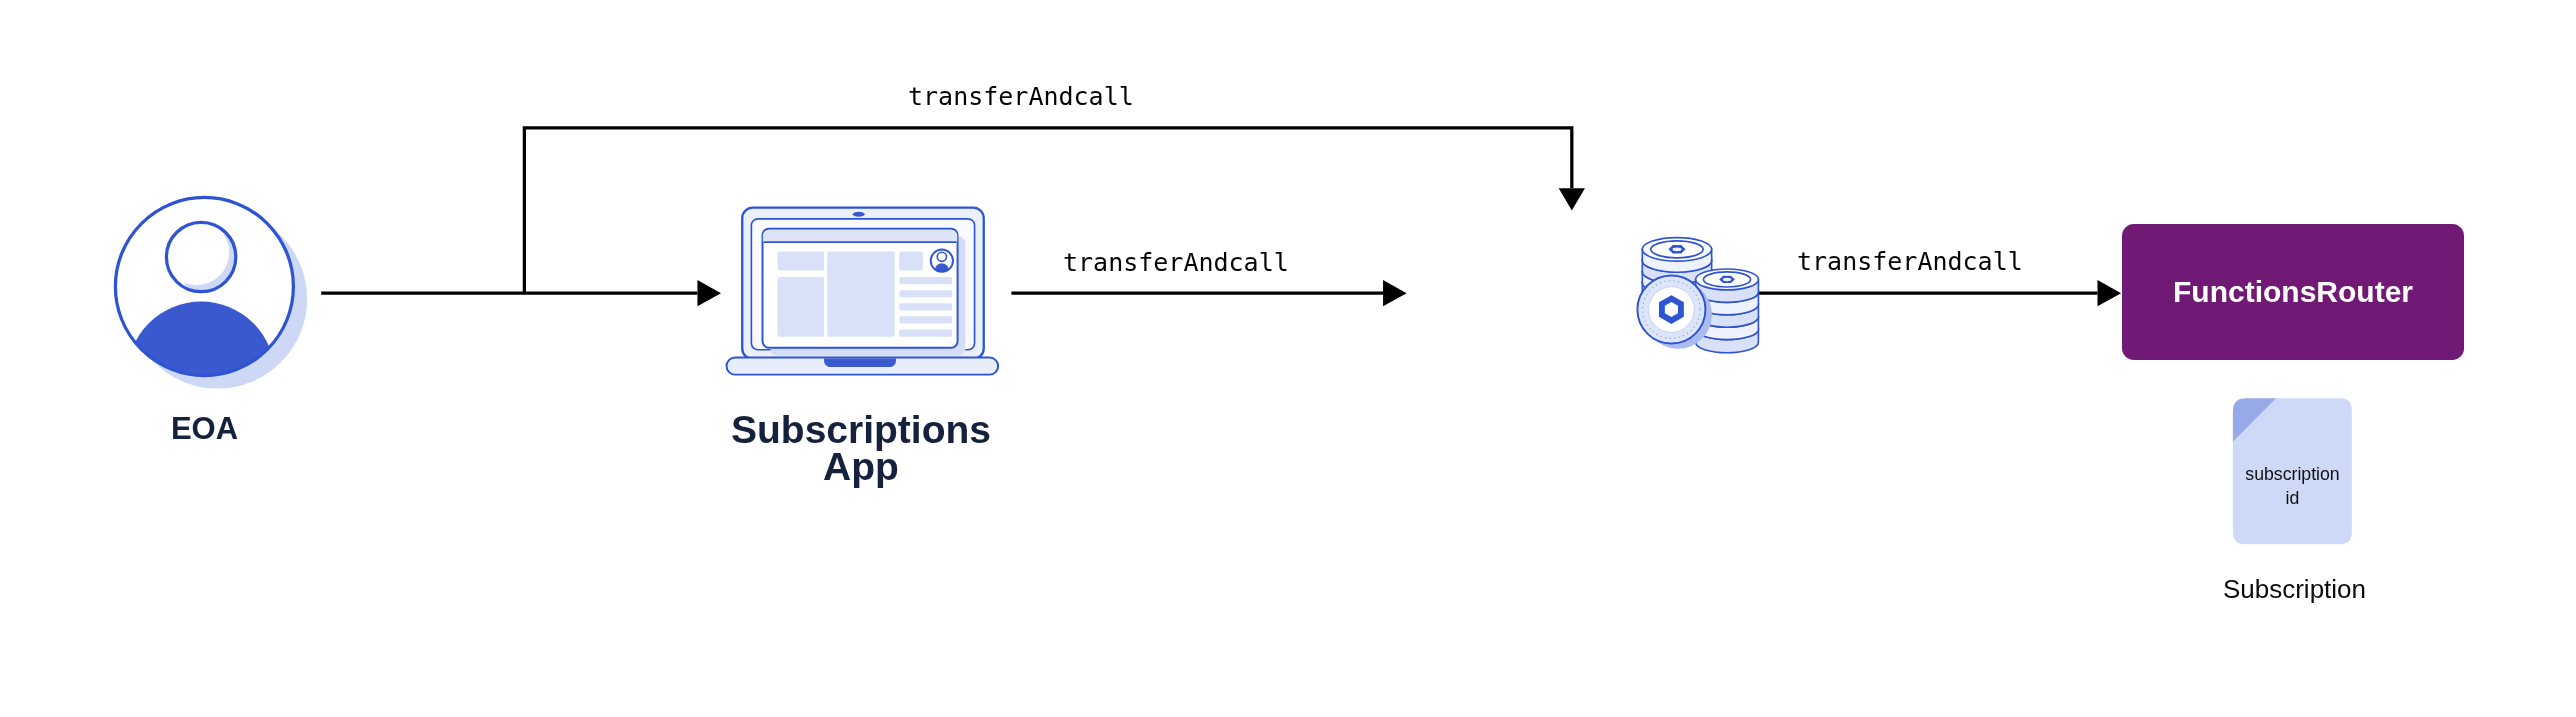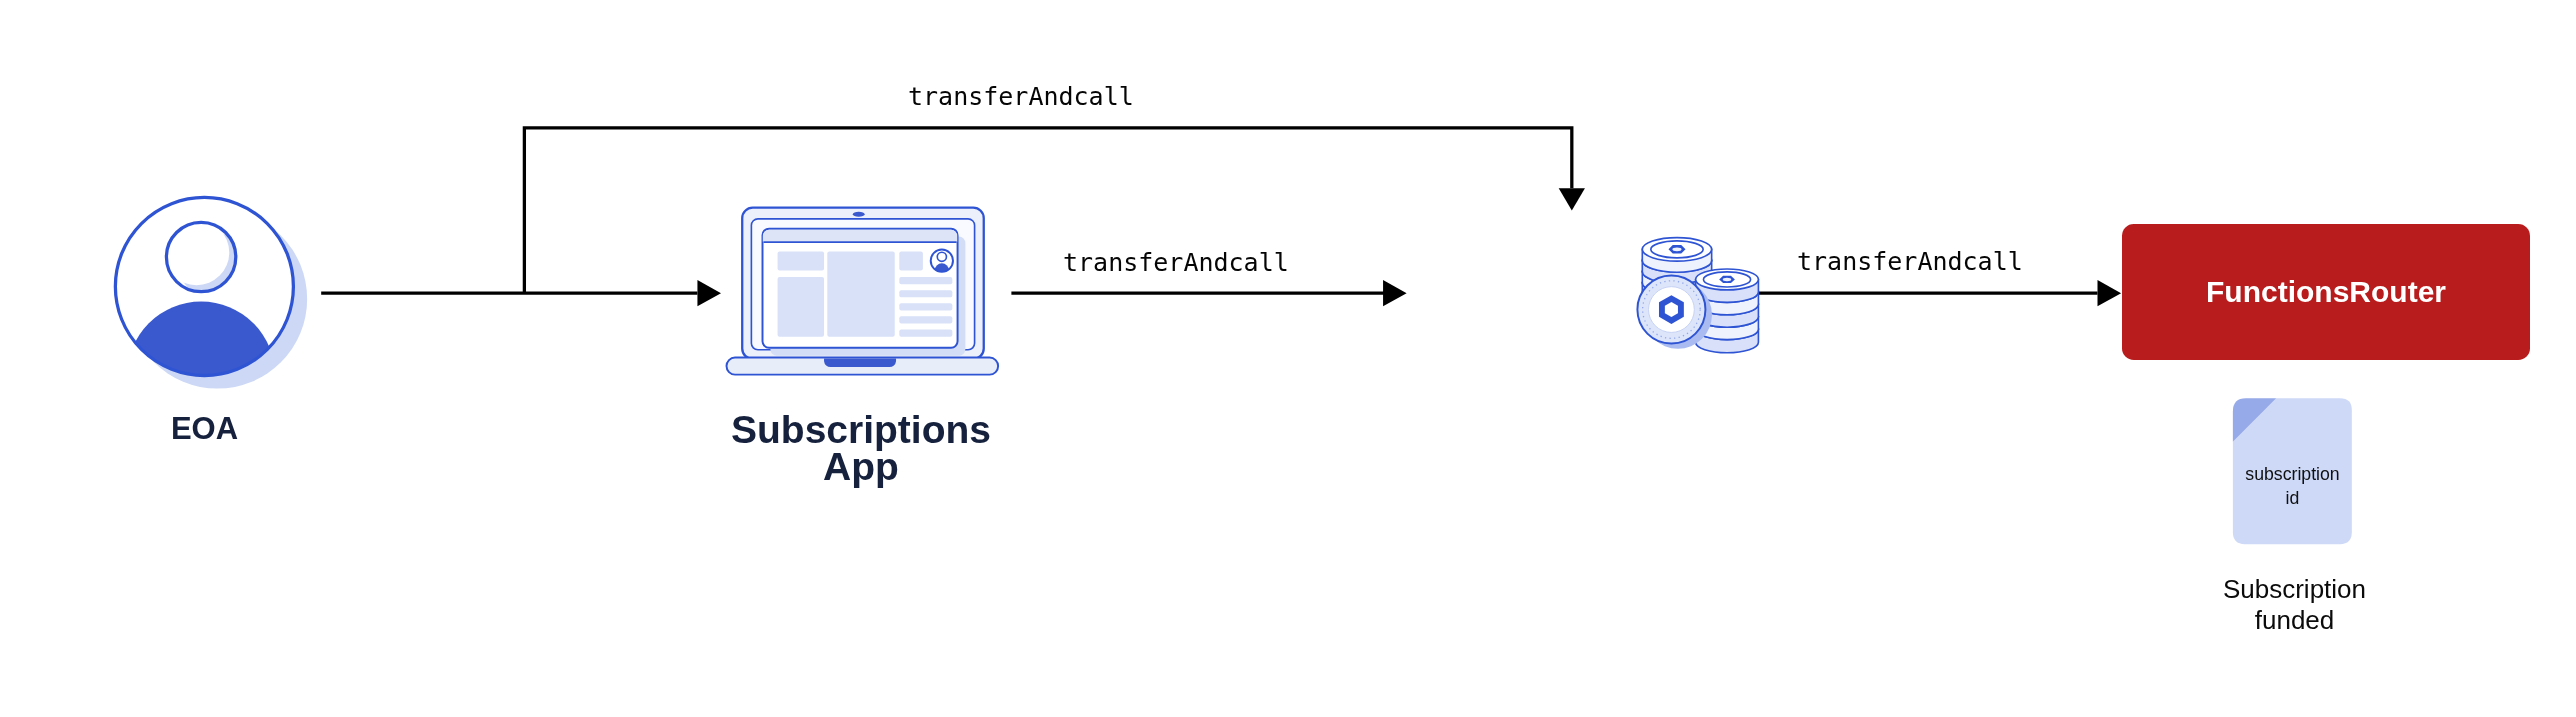--- a/index.html
+++ b/index.html
@@ -41,22 +41,22 @@
     left:1407px;top:211px;width:330px;height:155px;
     border:2.6px solid #2f54d3;border-radius:15.7px;
     background:linear-gradient(160deg,#fdfeff 5%,#eef1fb 55%,#e7ebf8 100%);
     display:flex;align-items:center;
     padding-left:37px;
   }
   .linktoken-label{
     font-weight:700;font-size:32px;color:#16213d;
   }
   .router-box{
-    left:2122px;top:224px;width:408px;height:136px;
-    background:#b91c1c;border-radius:11.8px;
+    left:2122px;top:224px;width:342px;height:136px;
+    background:#701a75;border-radius:11.8px;
     display:flex;align-items:center;justify-content:center;
   }
   .router-label{
     font-weight:700;font-size:30px;color:#ffffff;
   }
   .doc-text{
     left:2233px;top:463px;width:119px;
     font-size:17.7px;line-height:23.6px;color:#101010;
     text-align:center;z-index:4;
   }
@@ -197,21 +197,20 @@
     <path d="M12 74 L78 8 H32 Q12 8 12 28 Z" fill="#96a9e9"></path>
   </svg>
 
   <div class="abs doc-text">
     <div>subscription</div>
     <div>id</div>
   </div>
 
   <div class="abs caption text-layer" style="left:2170px;top:574px;width:249px;font-size:26px;line-height:31px;">
     <div>Subscription</div>
-    <div>funded</div>
   </div>
 
   <div class="abs label-mono text-layer" style="left:908px;top:83px;width:262px;">transferAndcall</div>
 
   <div class="abs label-mono text-layer" style="left:1063px;top:249px;width:262px;">transferAndcall</div>
 
   <div class="abs label-mono text-layer" style="left:1797px;top:248px;width:262px;">transferAndcall</div>
 
 </div>
 

